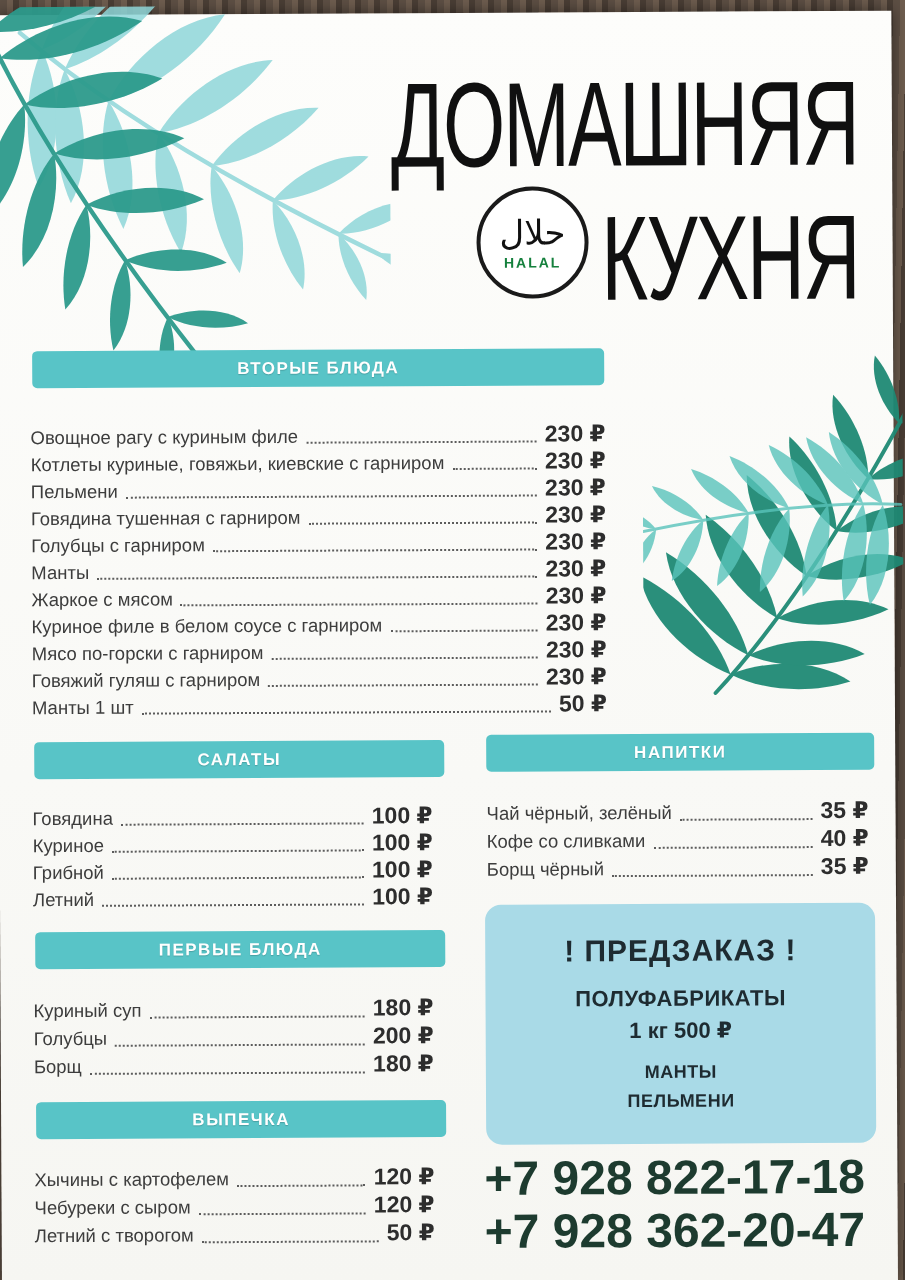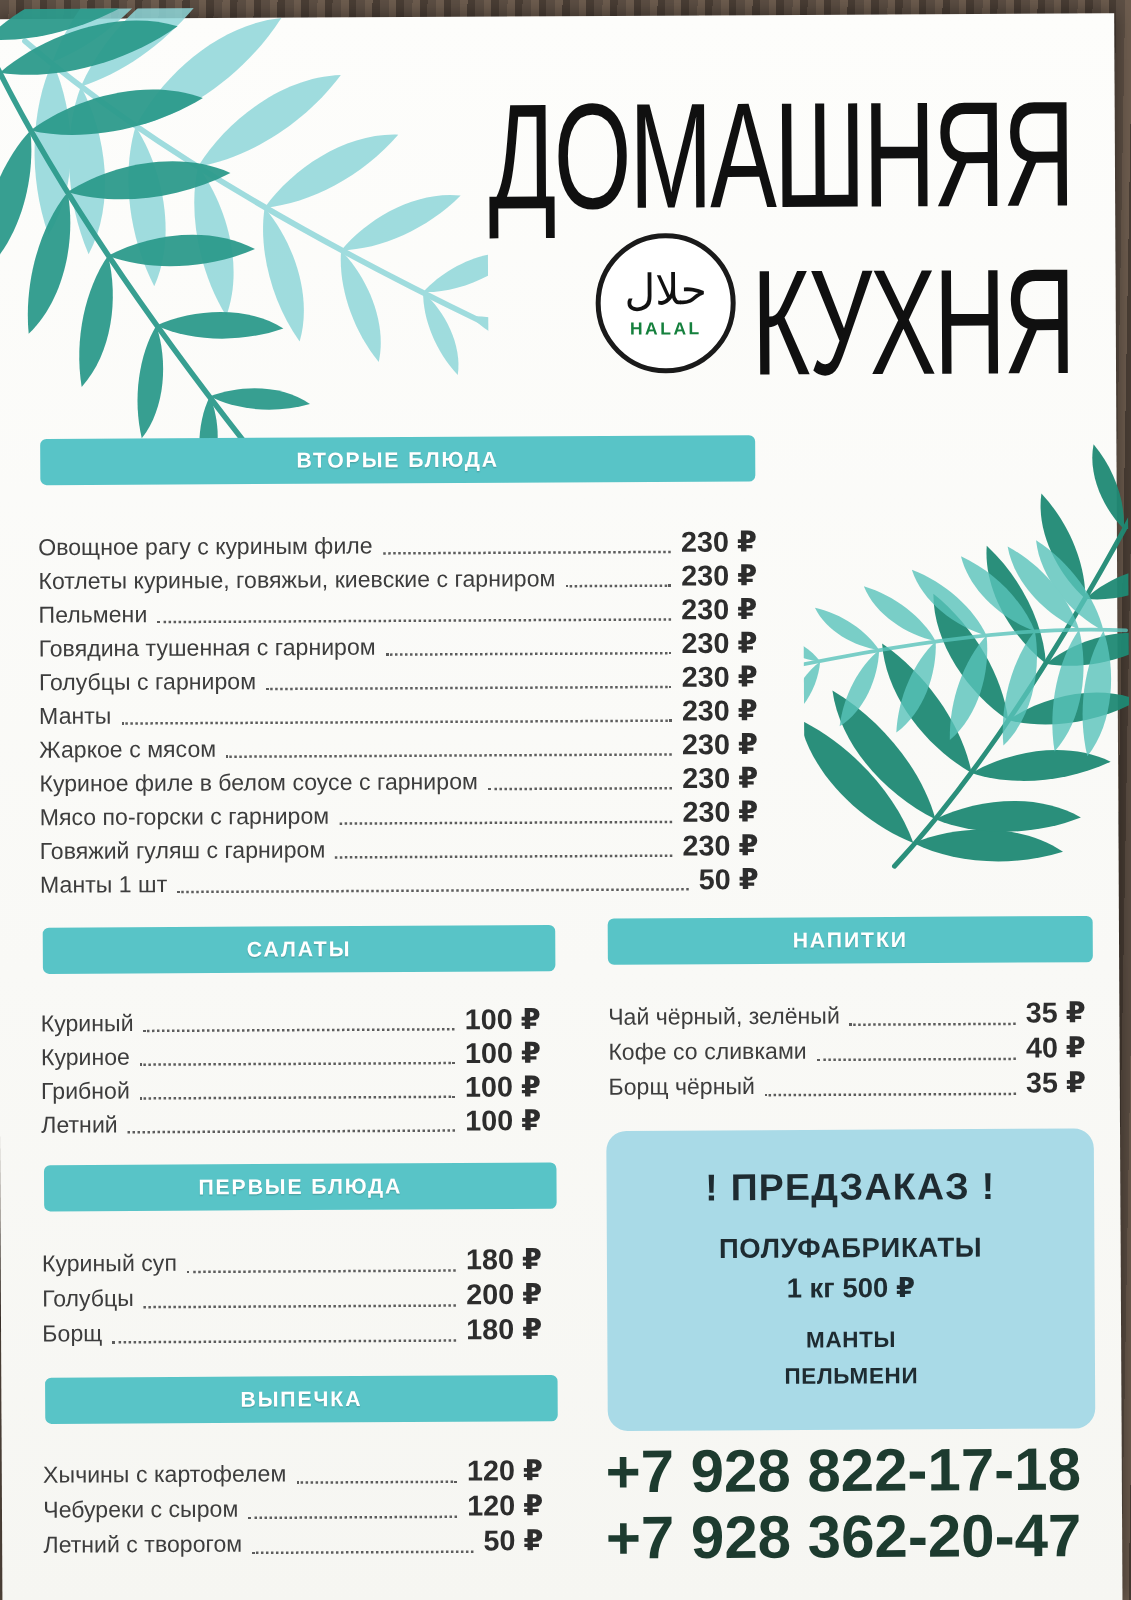--- a/index.html
+++ b/index.html
@@ -174,21 +174,21 @@
         <span class="nm">Манты 1 шт</span>
         <span class="dots"></span>
         <span class="pr">50 ₽</span>
       </div>
     </div>
 
   <div class="bar" style="left:35px;top:727px;width:410px">САЛАТЫ</div>
   <div class="list" style="left:33px;top:789px;width:400px">
 
       <div class="row">
-        <span class="nm">Куриный</span>
+        <span class="nm">Говядина</span>
         <span class="dots"></span>
         <span class="pr">100 ₽</span>
       </div>
 
       <div class="row">
         <span class="nm">Куриное</span>
         <span class="dots"></span>
         <span class="pr">100 ₽</span>
       </div>
 

